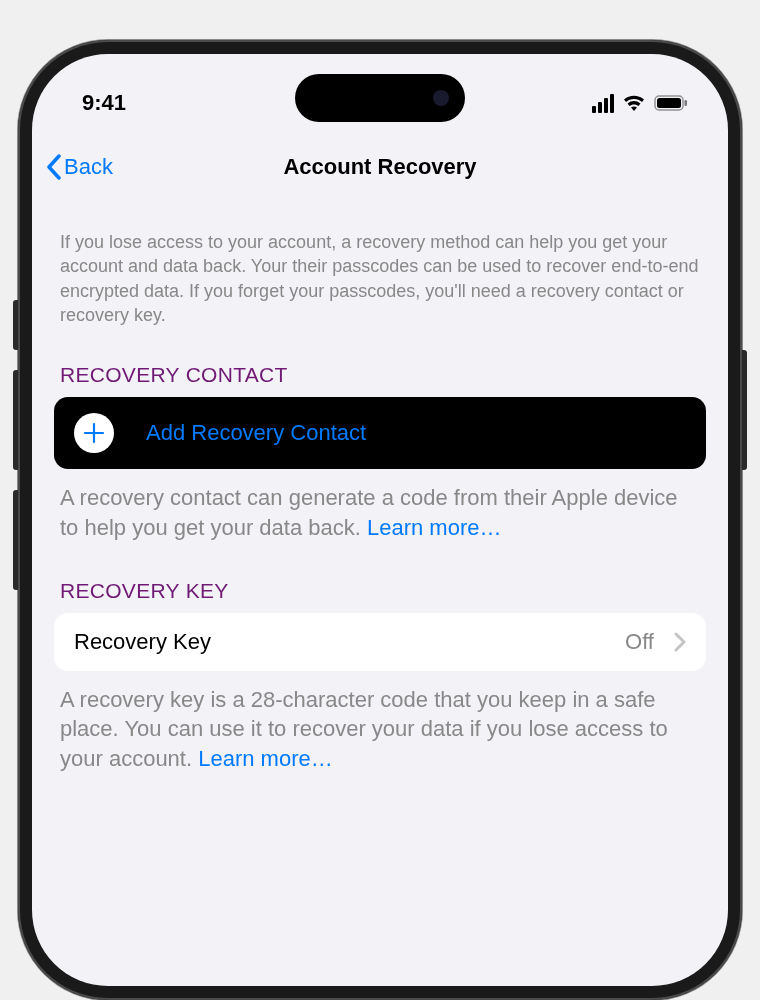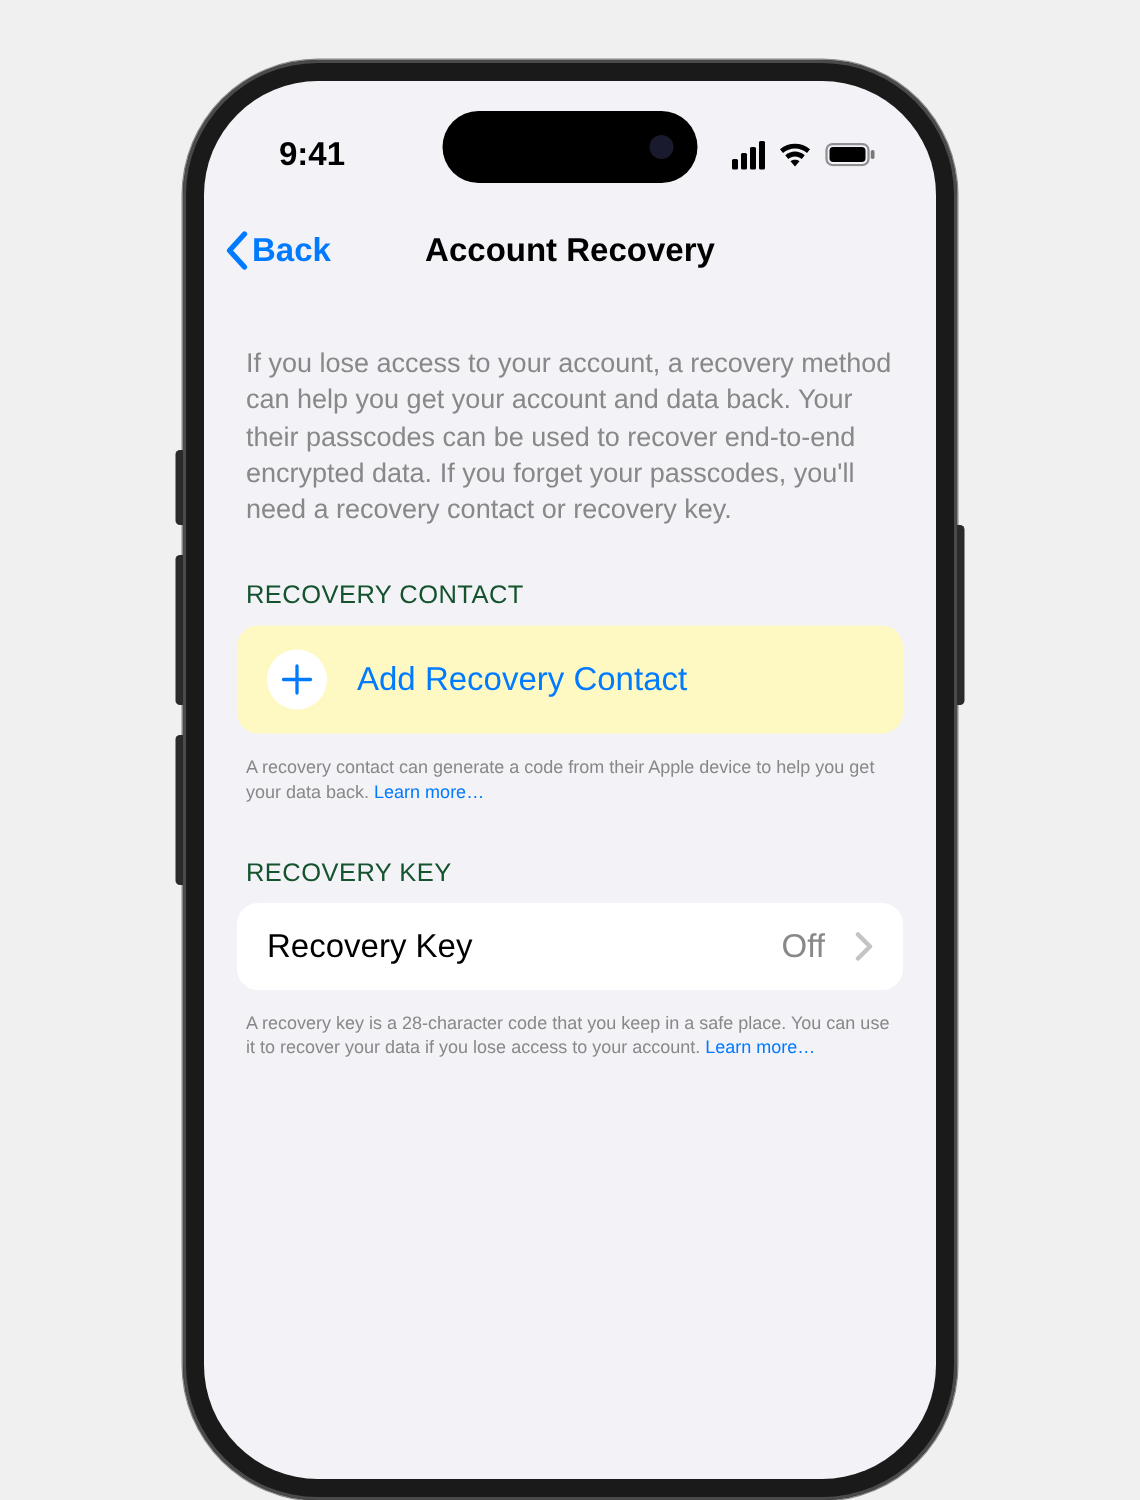--- a/index.html
+++ b/index.html
@@ -15,21 +15,21 @@
       height: 1000px;
       background: #f0f0f0;
       display: flex;
       align-items: flex-start;
       justify-content: center;
       border-radius: 40px;
       overflow: hidden;
     }
     
     .phone-frame {
-      width: 516px;
+      width: 724px;
       height: 960px;
       background: #1a1a1a;
       border-radius: 90px;
       padding: 14px;
       margin-top: 40px;
       position: relative;
       box-shadow: 
         inset 0 0 0 2px #4a4a4a,
         0 0 0 1px #888;
     }
@@ -153,21 +153,20 @@
     }
     
     .back-button {
       display: flex;
       align-items: center;
       color: #007AFF;
       font-size: 22px;
       cursor: pointer;
       position: absolute;
       left: 14px;
-      font-weight: bold;
     }
     
     .chevron-back {
       margin-right: 2px;
       display: flex;
       align-items: center;
     }
     
     .nav-title {
       font-size: 22px;
@@ -181,37 +180,38 @@
     }
     
     .intro-text {
       font-size: 18px;
       line-height: 1.35;
       color: #888;
       padding: 8px 6px 0 6px;
     }
     
     .section-header {
-      font-size: 17px;
-      color: #14532d;
+      font-size: 21px;
+      color: #701a75;
       text-transform: uppercase;
       letter-spacing: 0.3px;
       padding: 36px 6px 10px 6px;
     }
     
     .list-cell {
       border-radius: 14px;
       padding: 16px 20px;
       display: flex;
       align-items: center;
       cursor: pointer;
     }
     
     .list-cell.highlighted {
-      background: #fef9c3;
+      background: #000000;
+      gap: 12px;
     }
     
     .list-cell.normal {
       background: #fff;
       justify-content: space-between;
     }
     
     .plus-circle {
       width: 40px;
       height: 40px;
@@ -227,21 +227,21 @@
     .plus-circle svg {
       display: block;
     }
     
     .add-label {
       font-size: 22px;
       color: #007AFF;
     }
     
     .footer-text {
-      font-size: 12px;
+      font-size: 22px;
       line-height: 1.35;
       color: #888;
       padding: 14px 6px 0 6px;
     }
     
     .learn-more {
       color: #007AFF;
       cursor: pointer;
     }
     

